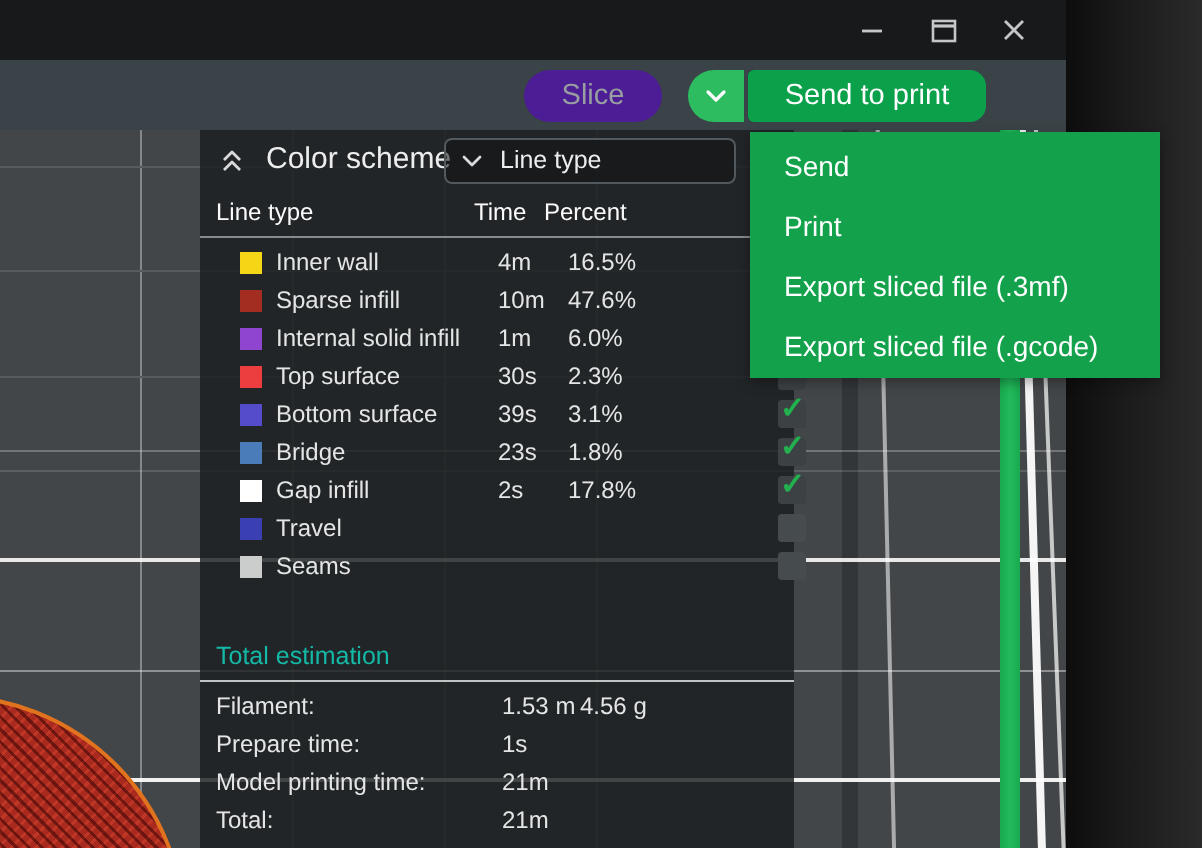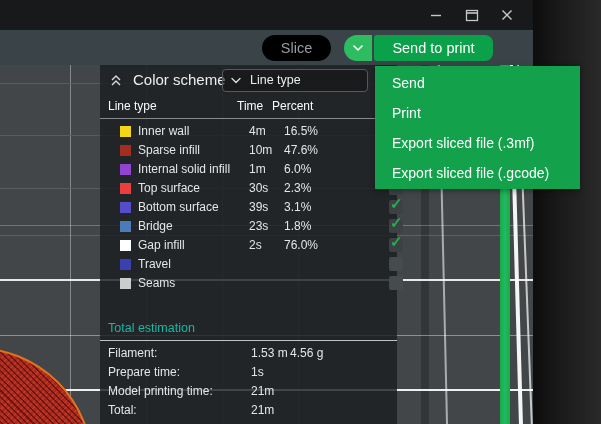--- a/index.html
+++ b/index.html
@@ -13,21 +13,21 @@
                  background:linear-gradient(90deg,#0d0d0d 0%, #1a1a1a 40%, #2a2a2a 100%); }
 
   
   .titlebar { position:absolute; left:0; top:0; width:533px; height:30px; background:#17191b; }
   .win-btn { position:absolute; top:0; width:28px; height:30px; display:flex; align-items:center; justify-content:center; cursor:pointer; }
   .win-btn svg { display:block; }
 
   
   .toolbar { position:absolute; left:0; top:30px; width:533px; height:35px; background:#3a4347; }
   .slice-btn { position:absolute; left:262px; top:5px; width:69px; height:26px; border:none;
-               border-radius:13px; background:#000000; color:#979da1; font-size:14.5px;
+               border-radius:13px; background:#4c1d95; color:#979da1; font-size:14.5px;
                font-family:"Liberation Sans",sans-serif; }
   .dropdown-btn { position:absolute; left:344px; top:5px; width:28px; height:26px;
                   border-radius:13px 0 0 13px; background:#2ebc61; display:flex; align-items:center; justify-content:center; }
   .send-btn { position:absolute; left:374px; top:5px; width:119px; height:26px; border:none;
               border-radius:3px 8px 8px 3px; background:#0aa14a; color:#fff; font-size:14.5px;
               font-family:"Liberation Sans",sans-serif; }
 
   
   .viewport { position:absolute; left:0; top:65px; width:533px; height:359px; background:#434648; overflow:hidden; }
   .gl { position:absolute; }
@@ -225,21 +225,21 @@
     <span class="rpct">1.8%</span>
     <span class="cbox checked">
       <span class="check">✓</span>
     </span>
   </div>
 
   <div class="row">
     <span class="swatch" style="background: rgb(255, 255, 255);"></span>
     <span class="rlabel">Gap infill</span>
     <span class="rtime">2s</span>
-    <span class="rpct">76.0%</span>
+    <span class="rpct">17.8%</span>
     <span class="cbox checked">
       <span class="check">✓</span>
     </span>
   </div>
 
   <div class="row">
     <span class="swatch" style="background: rgb(58, 64, 178);"></span>
     <span class="rlabel">Travel</span>
     <span class="rtime"></span>
     <span class="rpct"></span>

